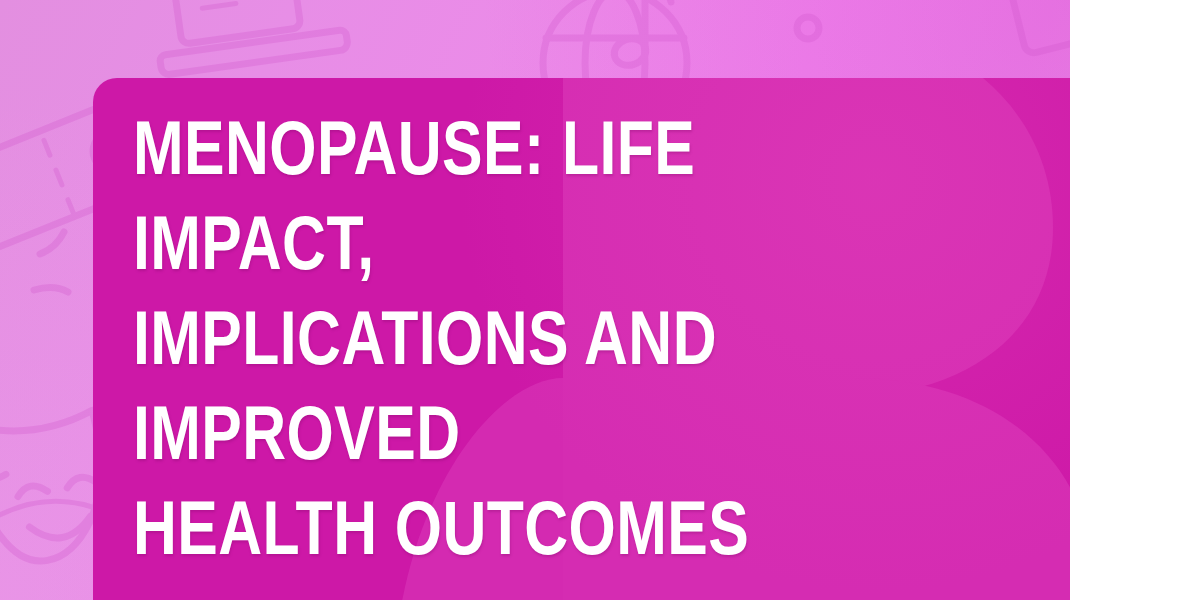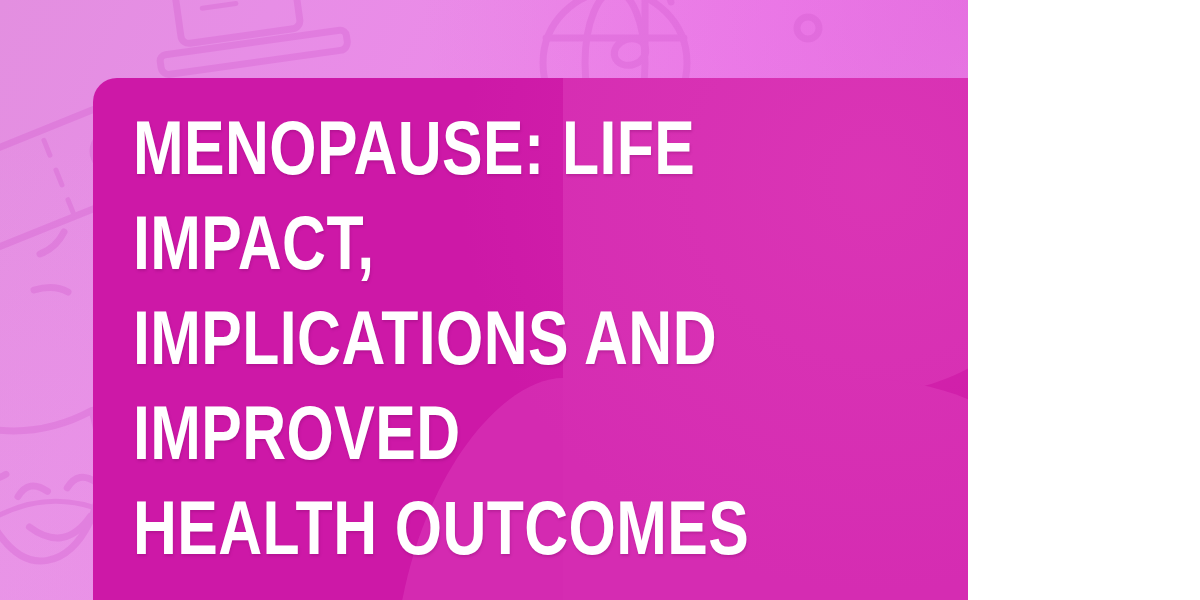--- a/index.html
+++ b/index.html
@@ -4,21 +4,21 @@
 <title>Event Banner</title>
 <style>
   html, body {
     margin: 0;
     padding: 0;
     background: #ffffff;
   }
 
   #banner {
     position: relative;
-    width: 968px;
+    width: 1070px;
     height: 600px;
     overflow: hidden;
     font-family: "Liberation Sans", sans-serif;
     text-decoration: underline;
   }
 
   
   .bg-gradient {
     position: absolute;
     inset: 0;

